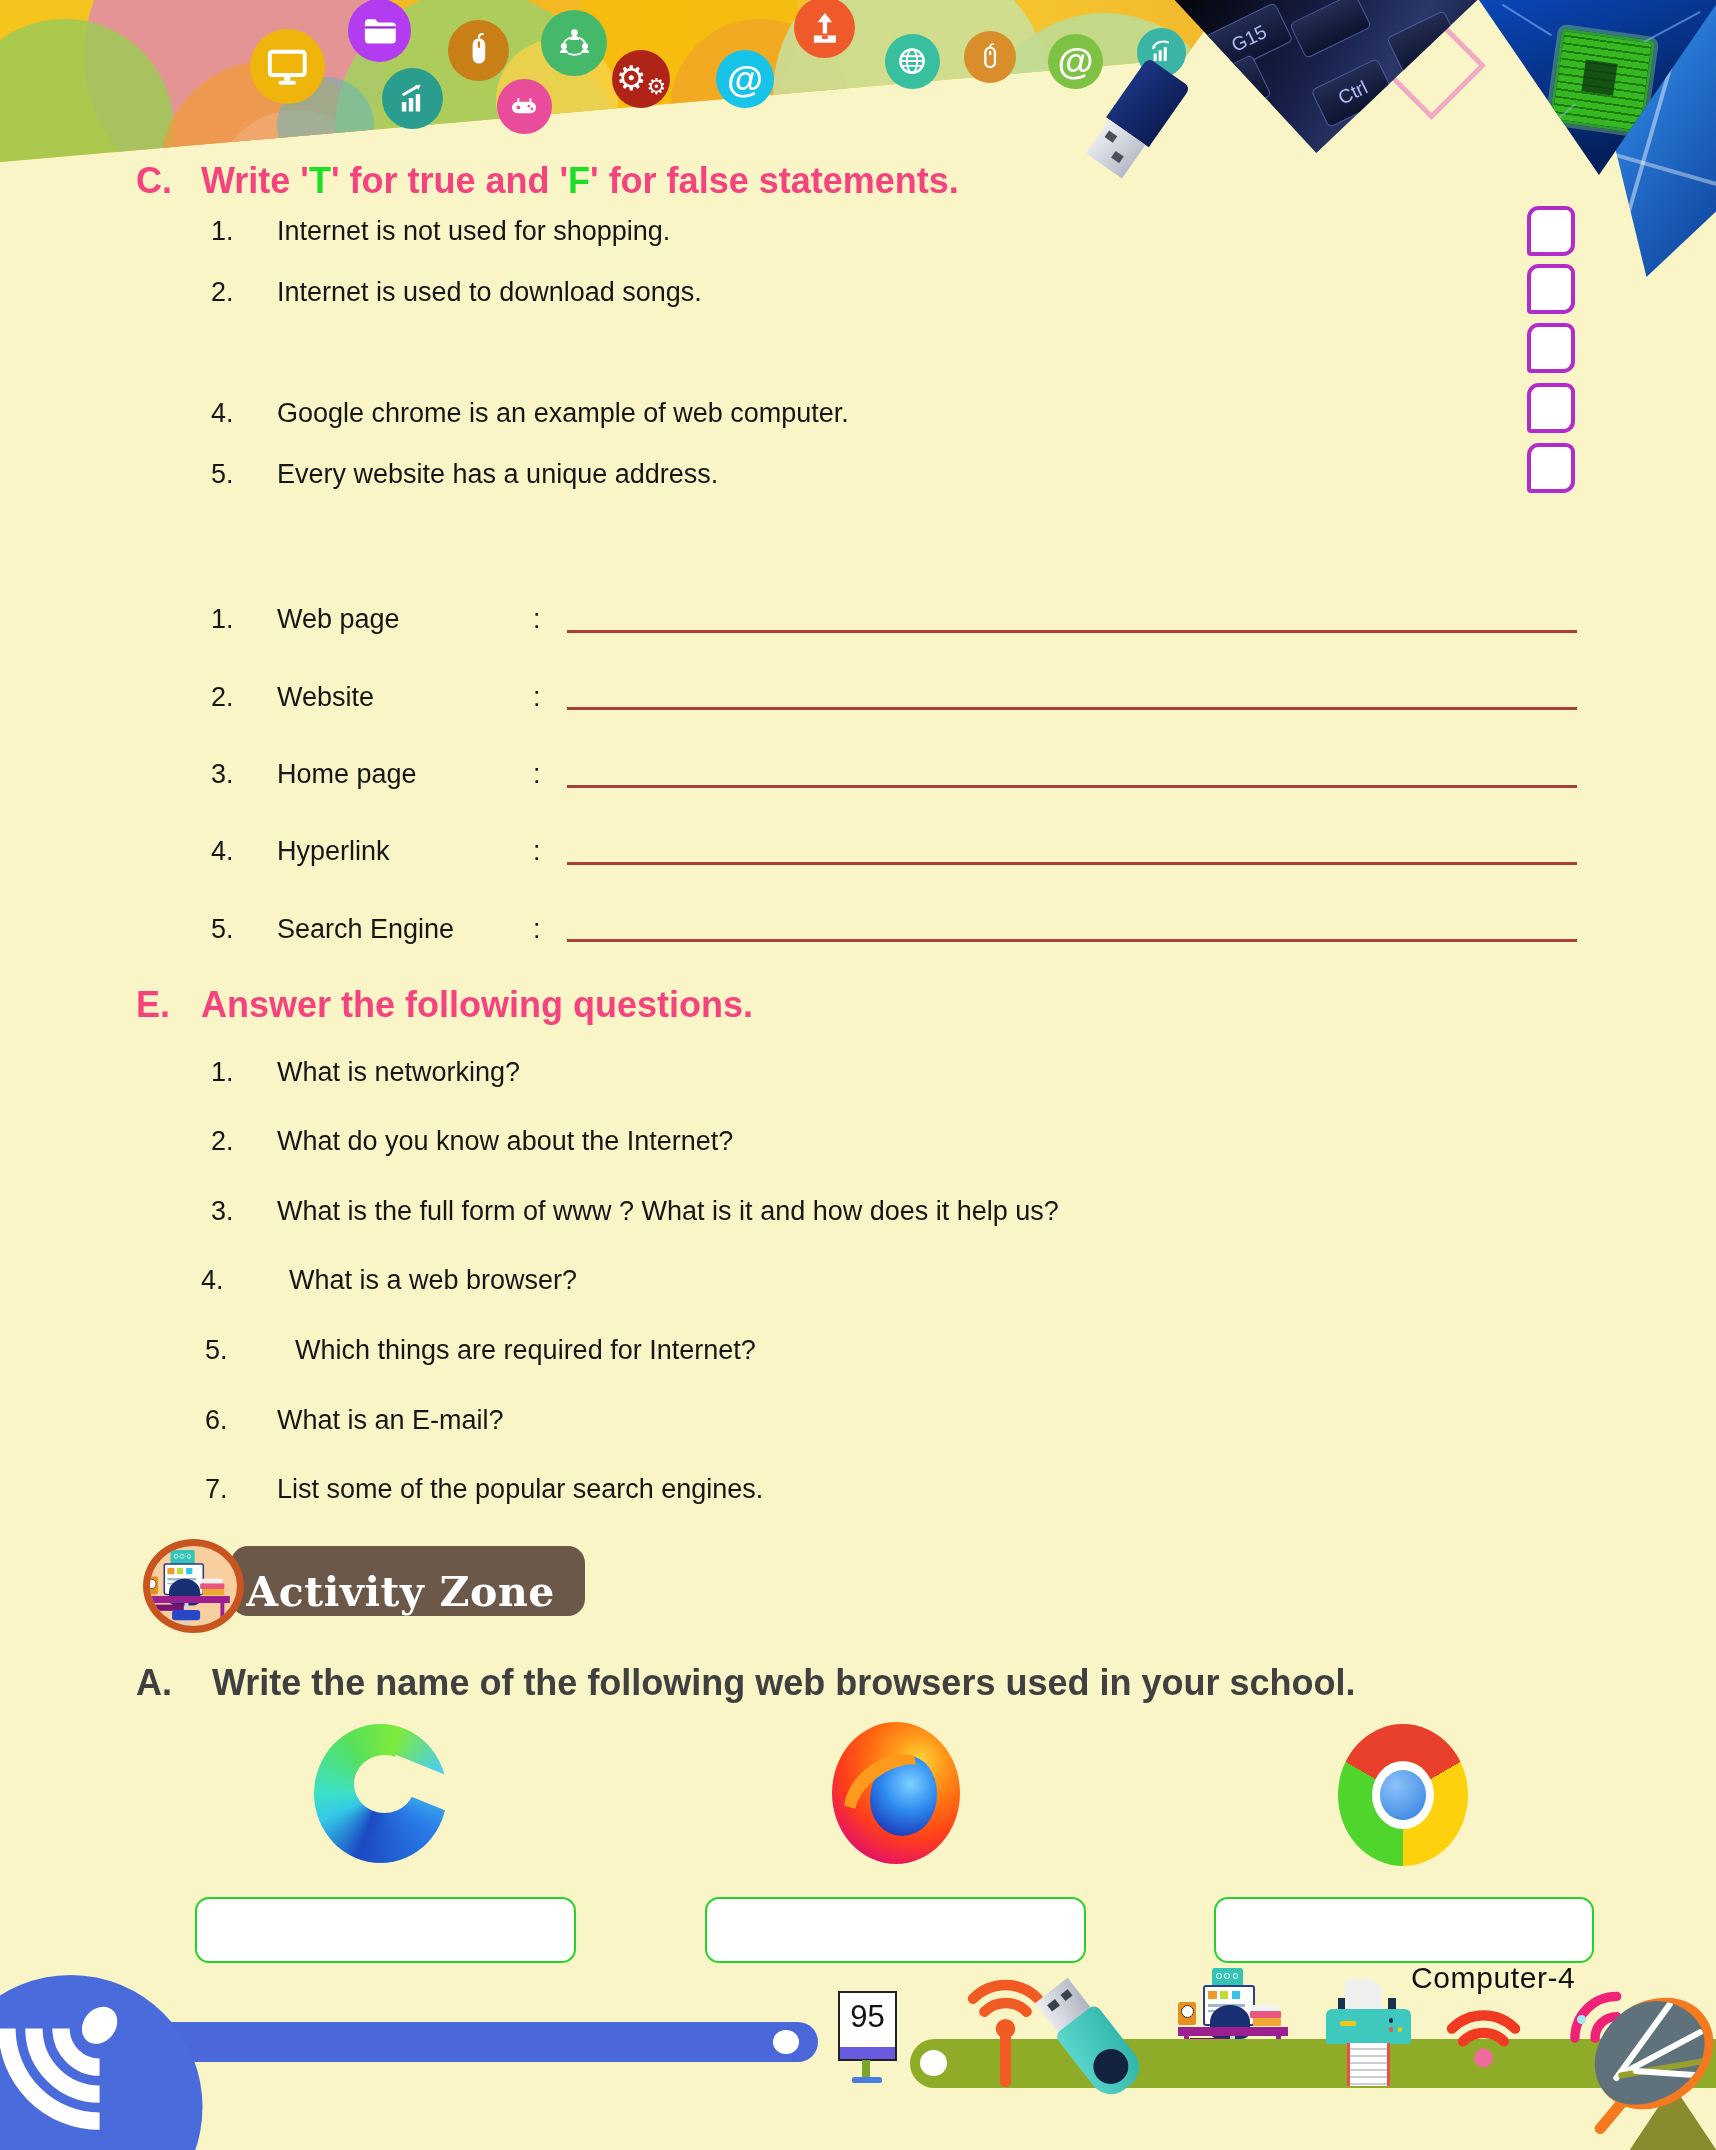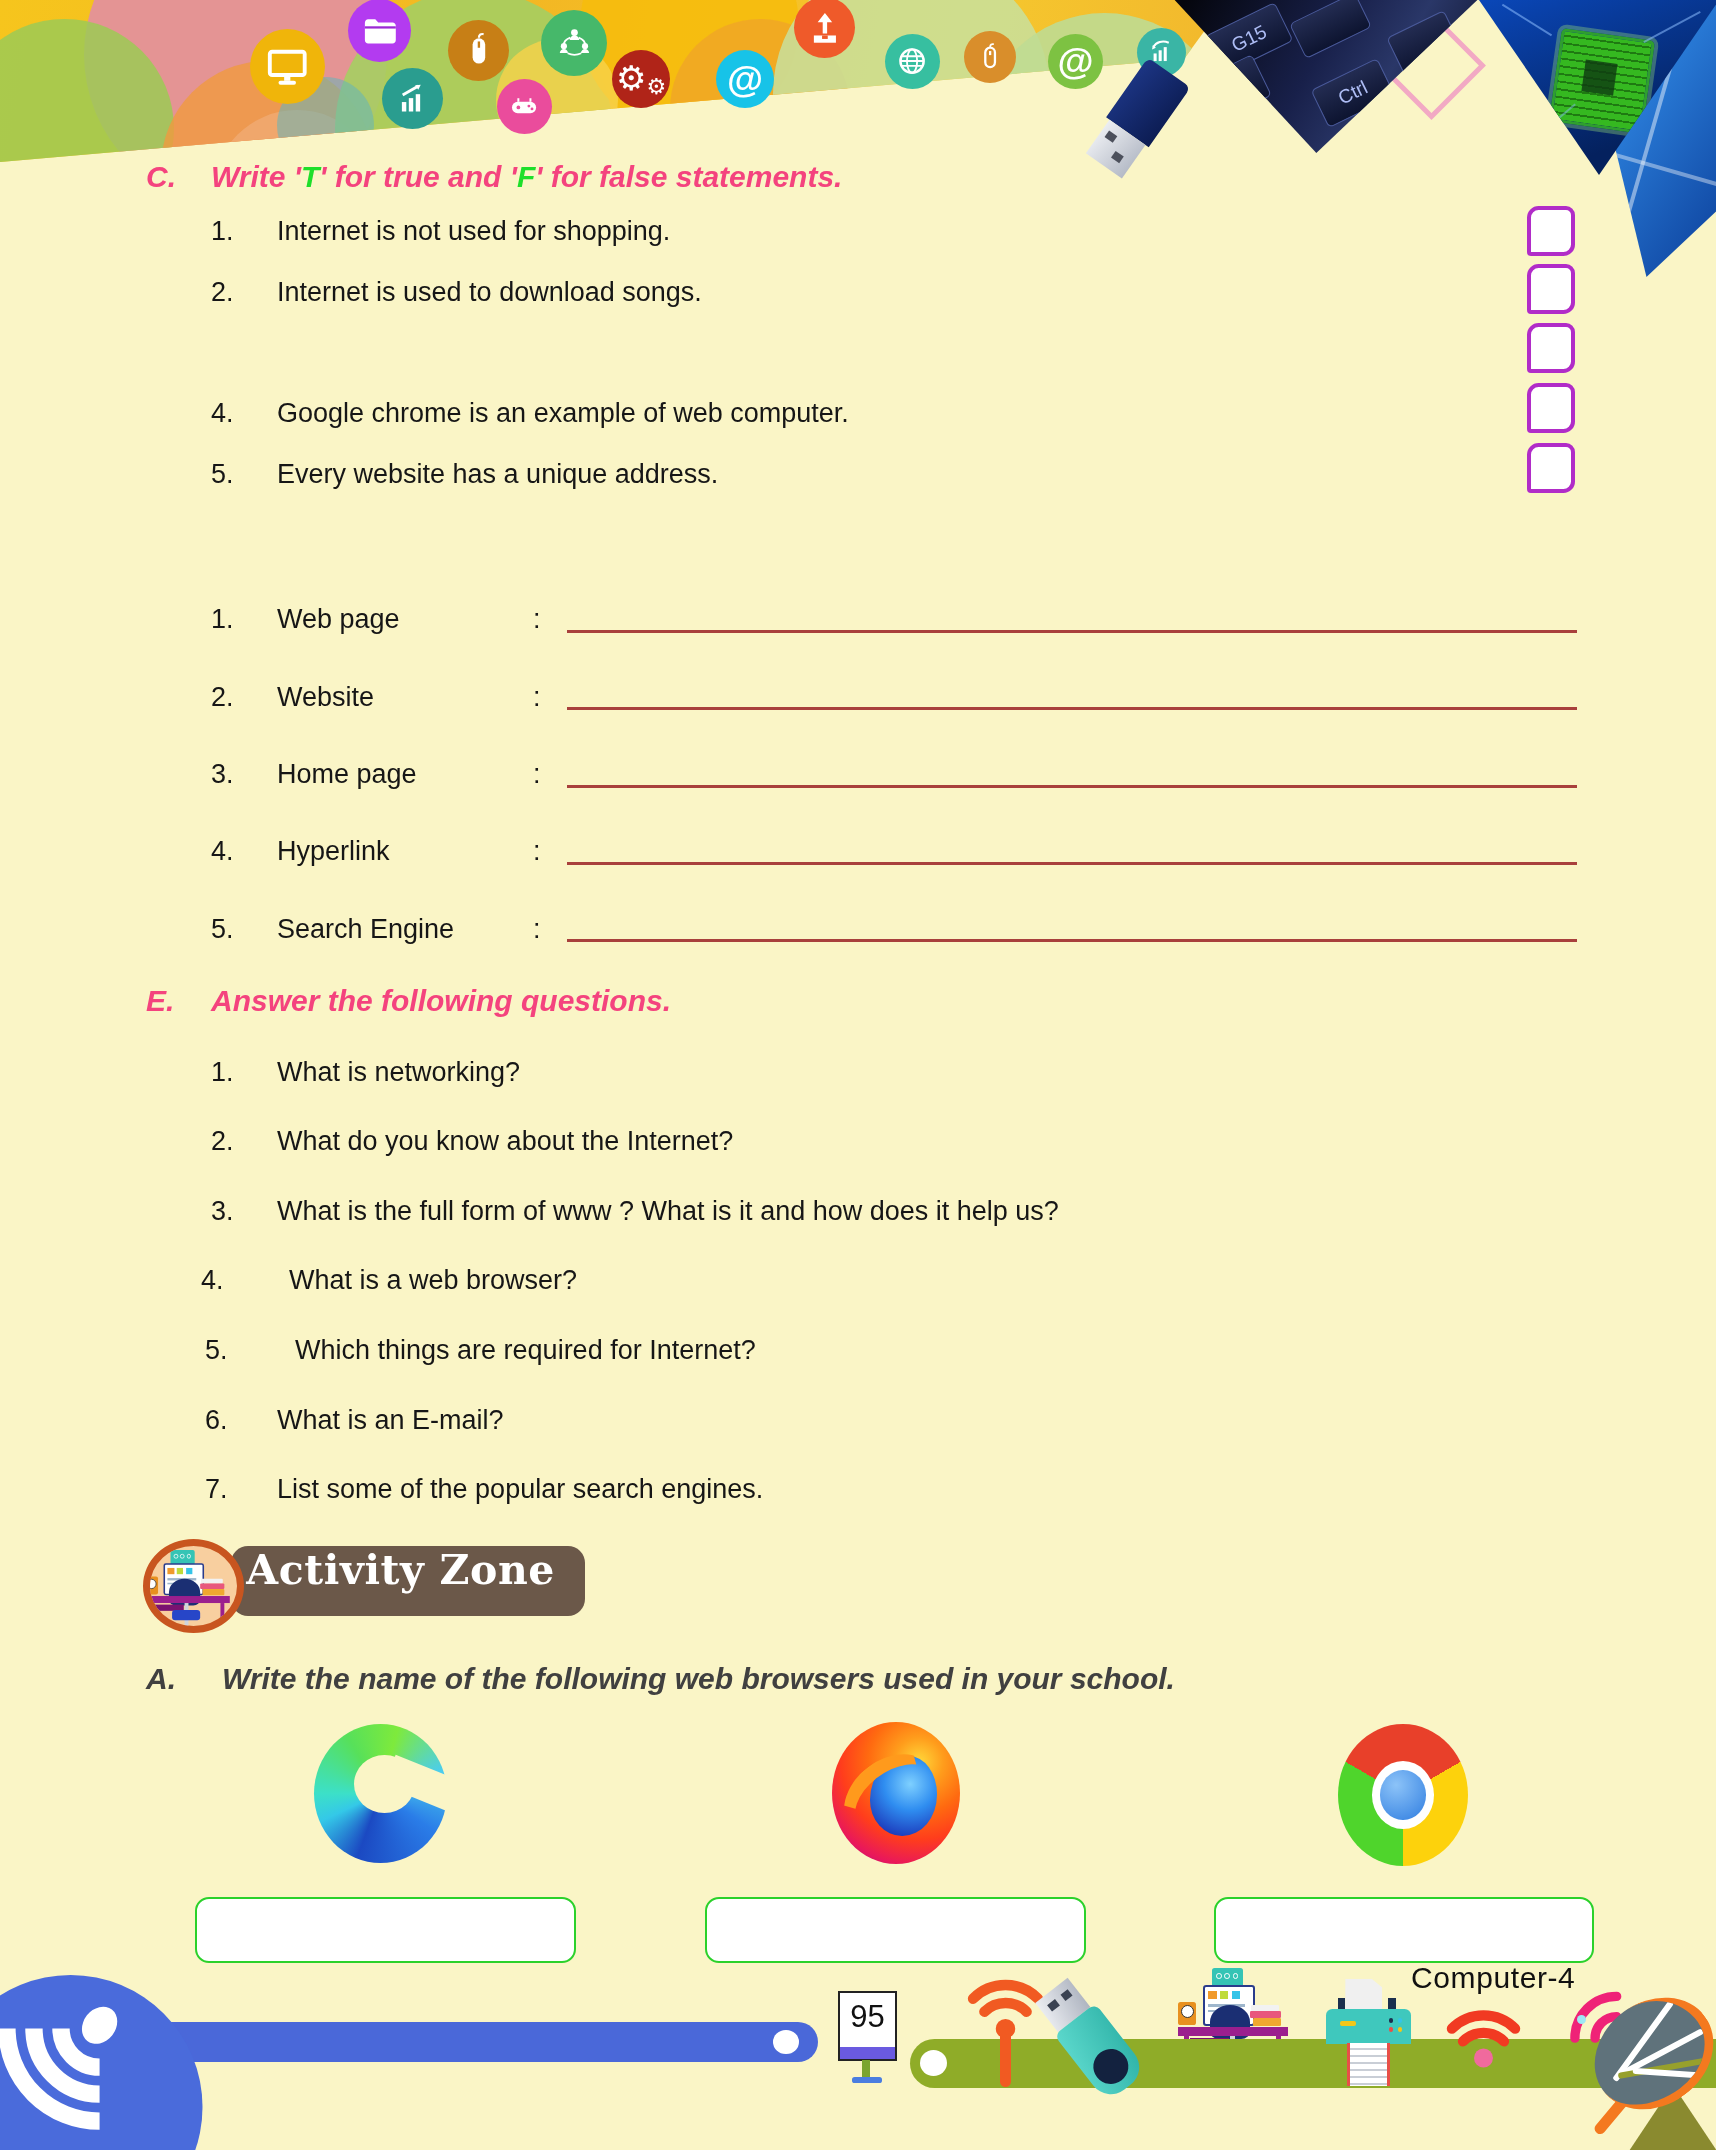--- a/index.html
+++ b/index.html
@@ -20,36 +20,36 @@
           border-radius:5.2px;color:#aebdf5;font-size:19.3px;display:flex;align-items:center;justify-content:center;}
   .panes{position:absolute;z-index:2;}
   .pink-kite{position:absolute;z-index:2;border:5.8px solid #F2A9C4;transform:rotate(45deg);background:transparent;}
   .usb-photo{position:absolute;left:1110px;top:62px;width:52px;height:116px;transform:rotate(35deg);z-index:3;}
   .usbp-body{position:absolute;left:0;top:0;width:52px;height:73px;border-radius:6.4px 6.4px 0 0;
              background:linear-gradient(100deg,#1c3584,#0c1c52);}
   .usbp-conn{position:absolute;left:3.9px;top:73px;width:44px;height:41px;
              background:linear-gradient(100deg,#eceef2,#b4bac6);}
   .usbp-slot{position:absolute;width:9.7px;height:8.4px;background:#4c505c;}
   
-  .shead{position:absolute;left:146px;font-size:30px;font-weight:bold;color:#F4437E;z-index:5;white-space:nowrap;font-style:italic;}
+  .shead{position:absolute;left:136px;font-size:36px;font-weight:bold;color:#F4437E;z-index:5;white-space:nowrap;}
   .shead .slet{display:inline-block;width:65px;}
   .tf{color:#1ddf2a;}
   .magenta{color:#404040;}
   .magenta .slet{width:76px;}
   .bodyrow{position:absolute;left:211px;font-size:27px;color:#161616;z-index:5;white-space:nowrap;}
   .bodyrow .inum{display:inline-block;width:66px;}
   .checkbox{position:absolute;left:1527px;width:48px;height:50px;background:#fff;
             border:4.5px solid #B12CC8;border-radius:11.6px 9px 11.6px 3.9px;box-sizing:border-box;z-index:5;}
   .drow{position:absolute;left:211px;font-size:27px;color:#161616;z-index:5;white-space:nowrap;}
   .drow .inum{display:inline-block;width:66px;}
   .drow .dterm{display:inline-block;width:256px;}
   .dline{position:absolute;left:567px;width:1010px;height:3.2px;background:#A8403C;z-index:5;}
   
   .az-badge{position:absolute;left:231px;top:1546px;width:354px;height:70px;background:#6B5849;
-            border-radius:17px;z-index:5;display:flex;align-items:flex-start;justify-content:flex-end;
+            border-radius:17px;z-index:5;display:flex;align-items:flex-end;justify-content:flex-end;
             padding-right:30px;box-sizing:border-box;}
   .az-badge span{font-family:"DejaVu Serif","Liberation Serif",serif;font-weight:bold;font-size:41px;color:#fff;
                  letter-spacing:0.6px;white-space:nowrap;}
   .az-oval{position:absolute;left:143px;top:1539px;width:101px;height:94px;border-radius:50%;
            border:7px solid #C8551F;background:#F8CF9F;z-index:6;overflow:hidden;box-sizing:border-box;}
   
   .desk-scene{position:absolute;width:110px;height:122px;}
   .ds-card{position:absolute;left:34px;top:0;width:31px;height:23px;background:#35C4B5;border-radius:2.6px;}
   .ds-dot{position:absolute;width:5.8px;height:5.8px;border-radius:50%;border:1.3px solid #fff;box-sizing:border-box;}
   .ds-monitor{position:absolute;left:24.5px;top:17px;width:52px;height:41px;background:#fff;

